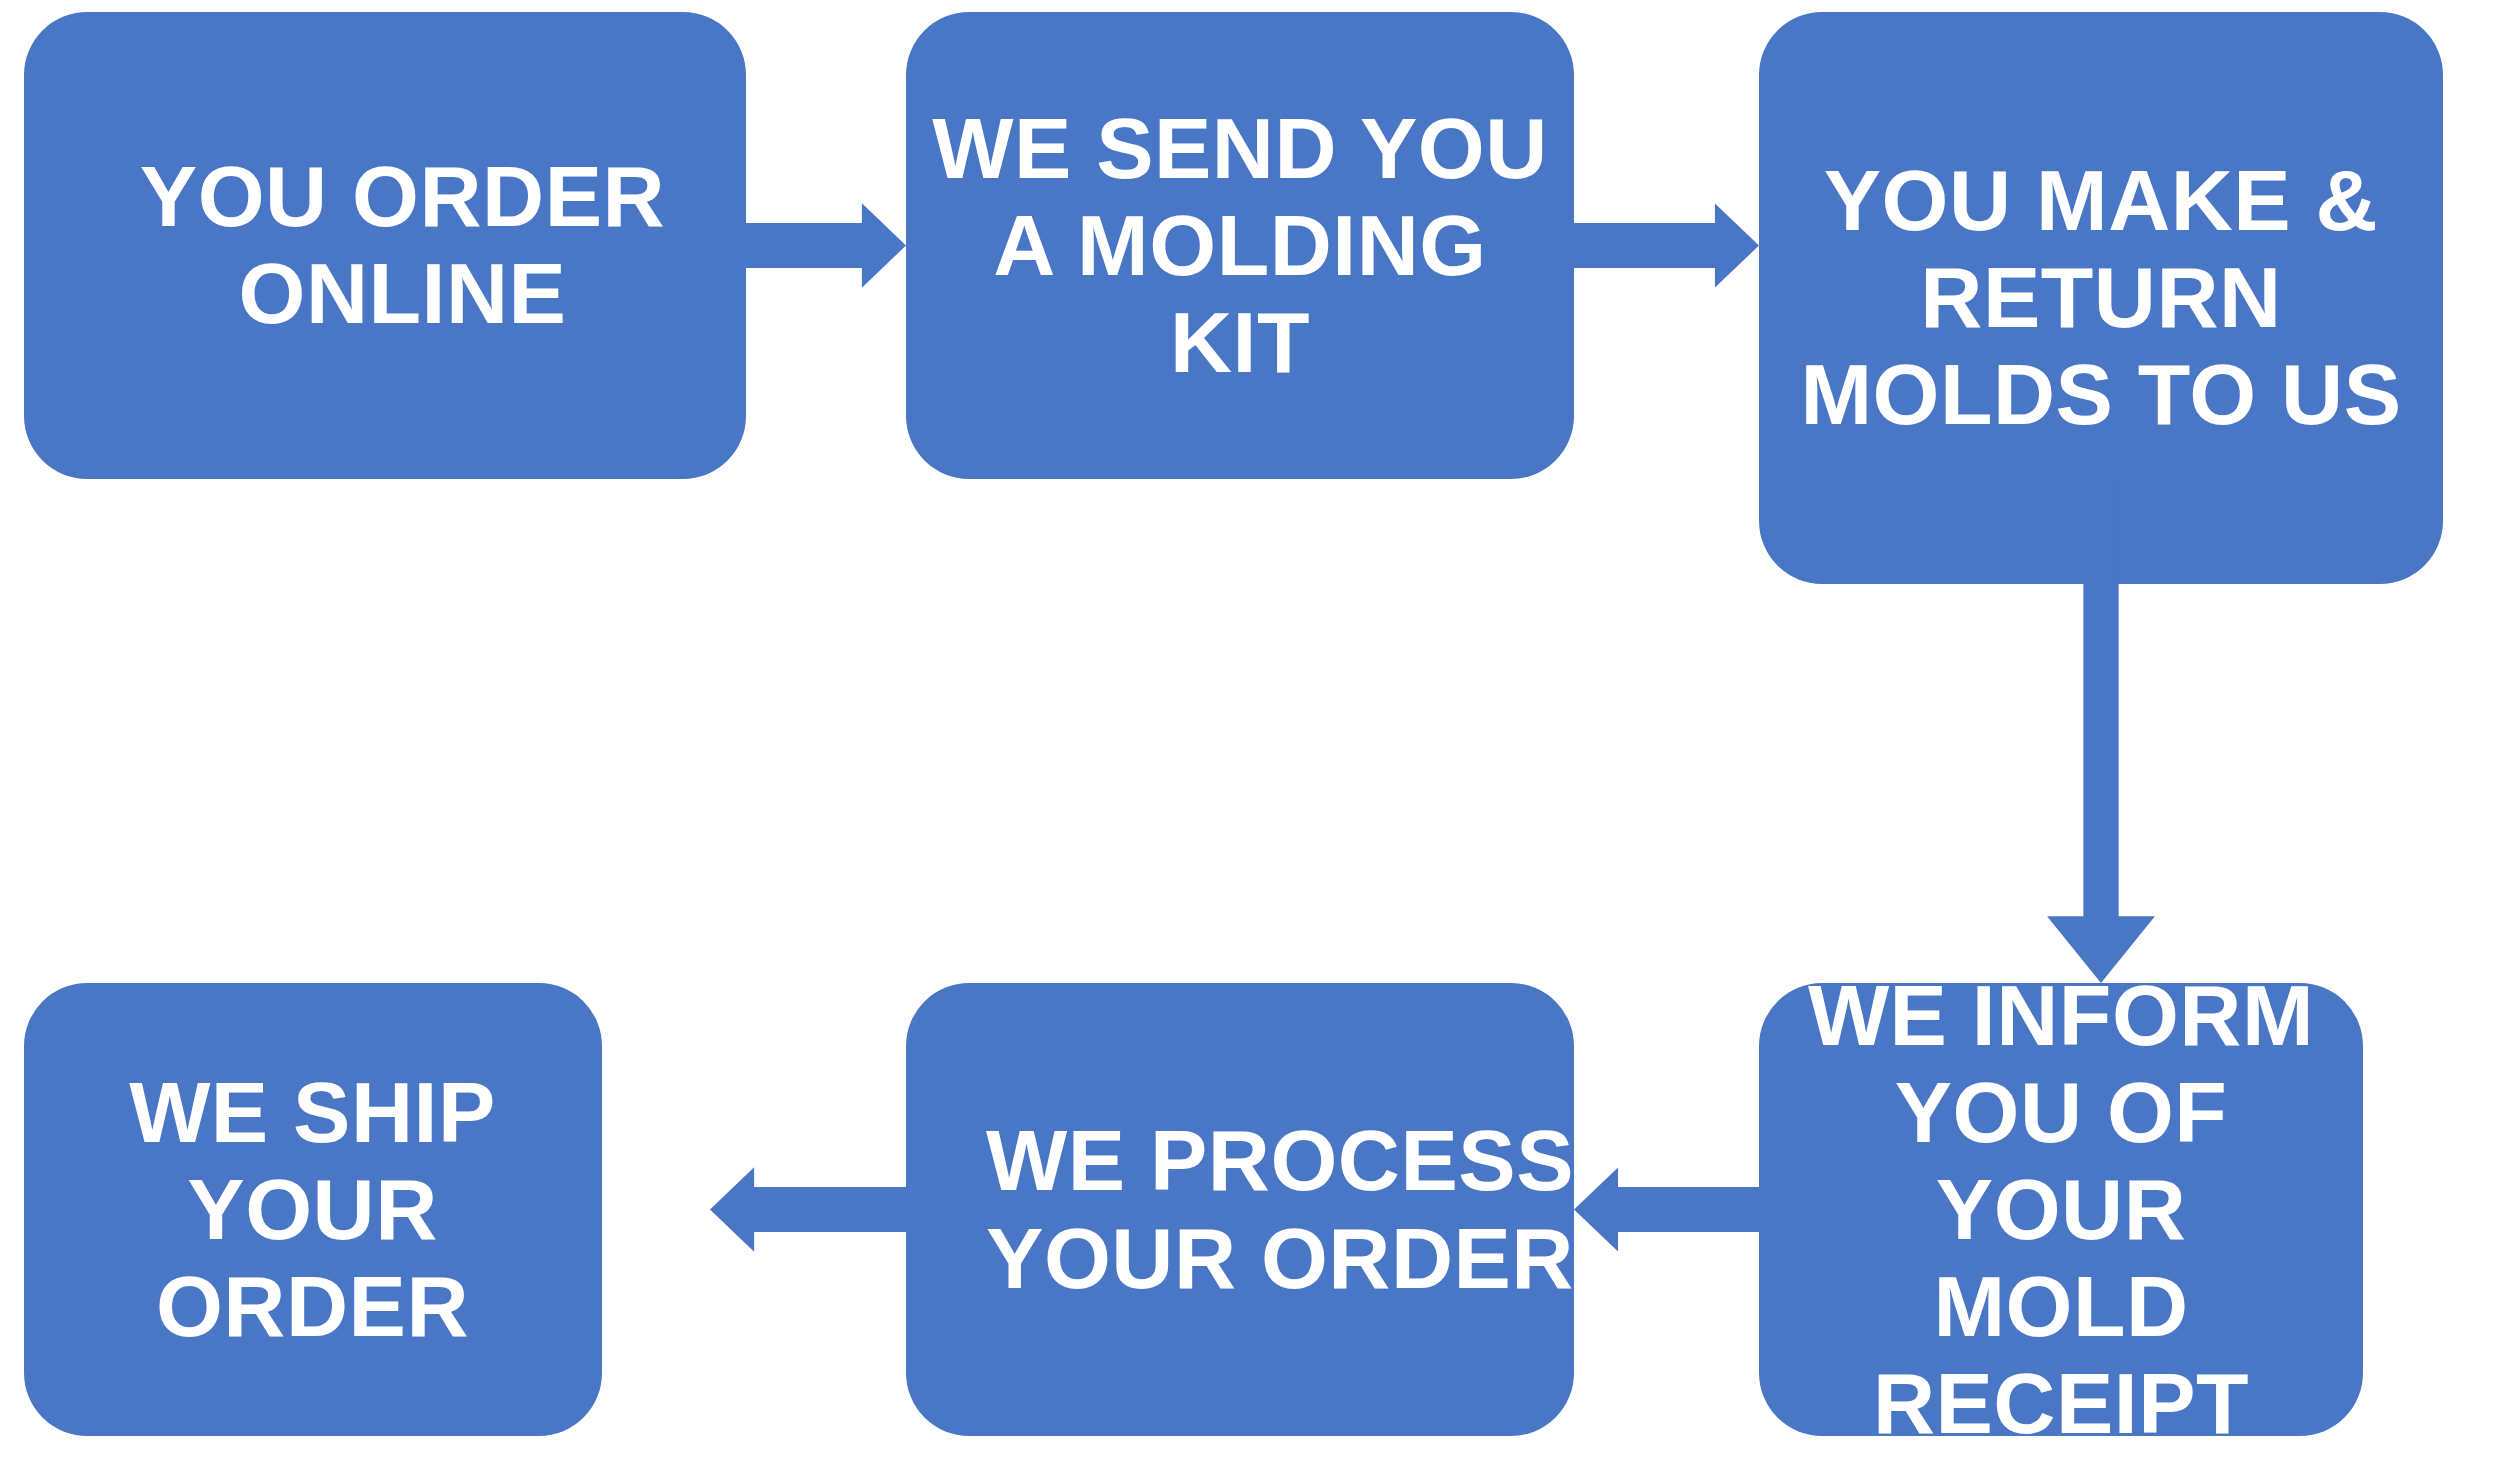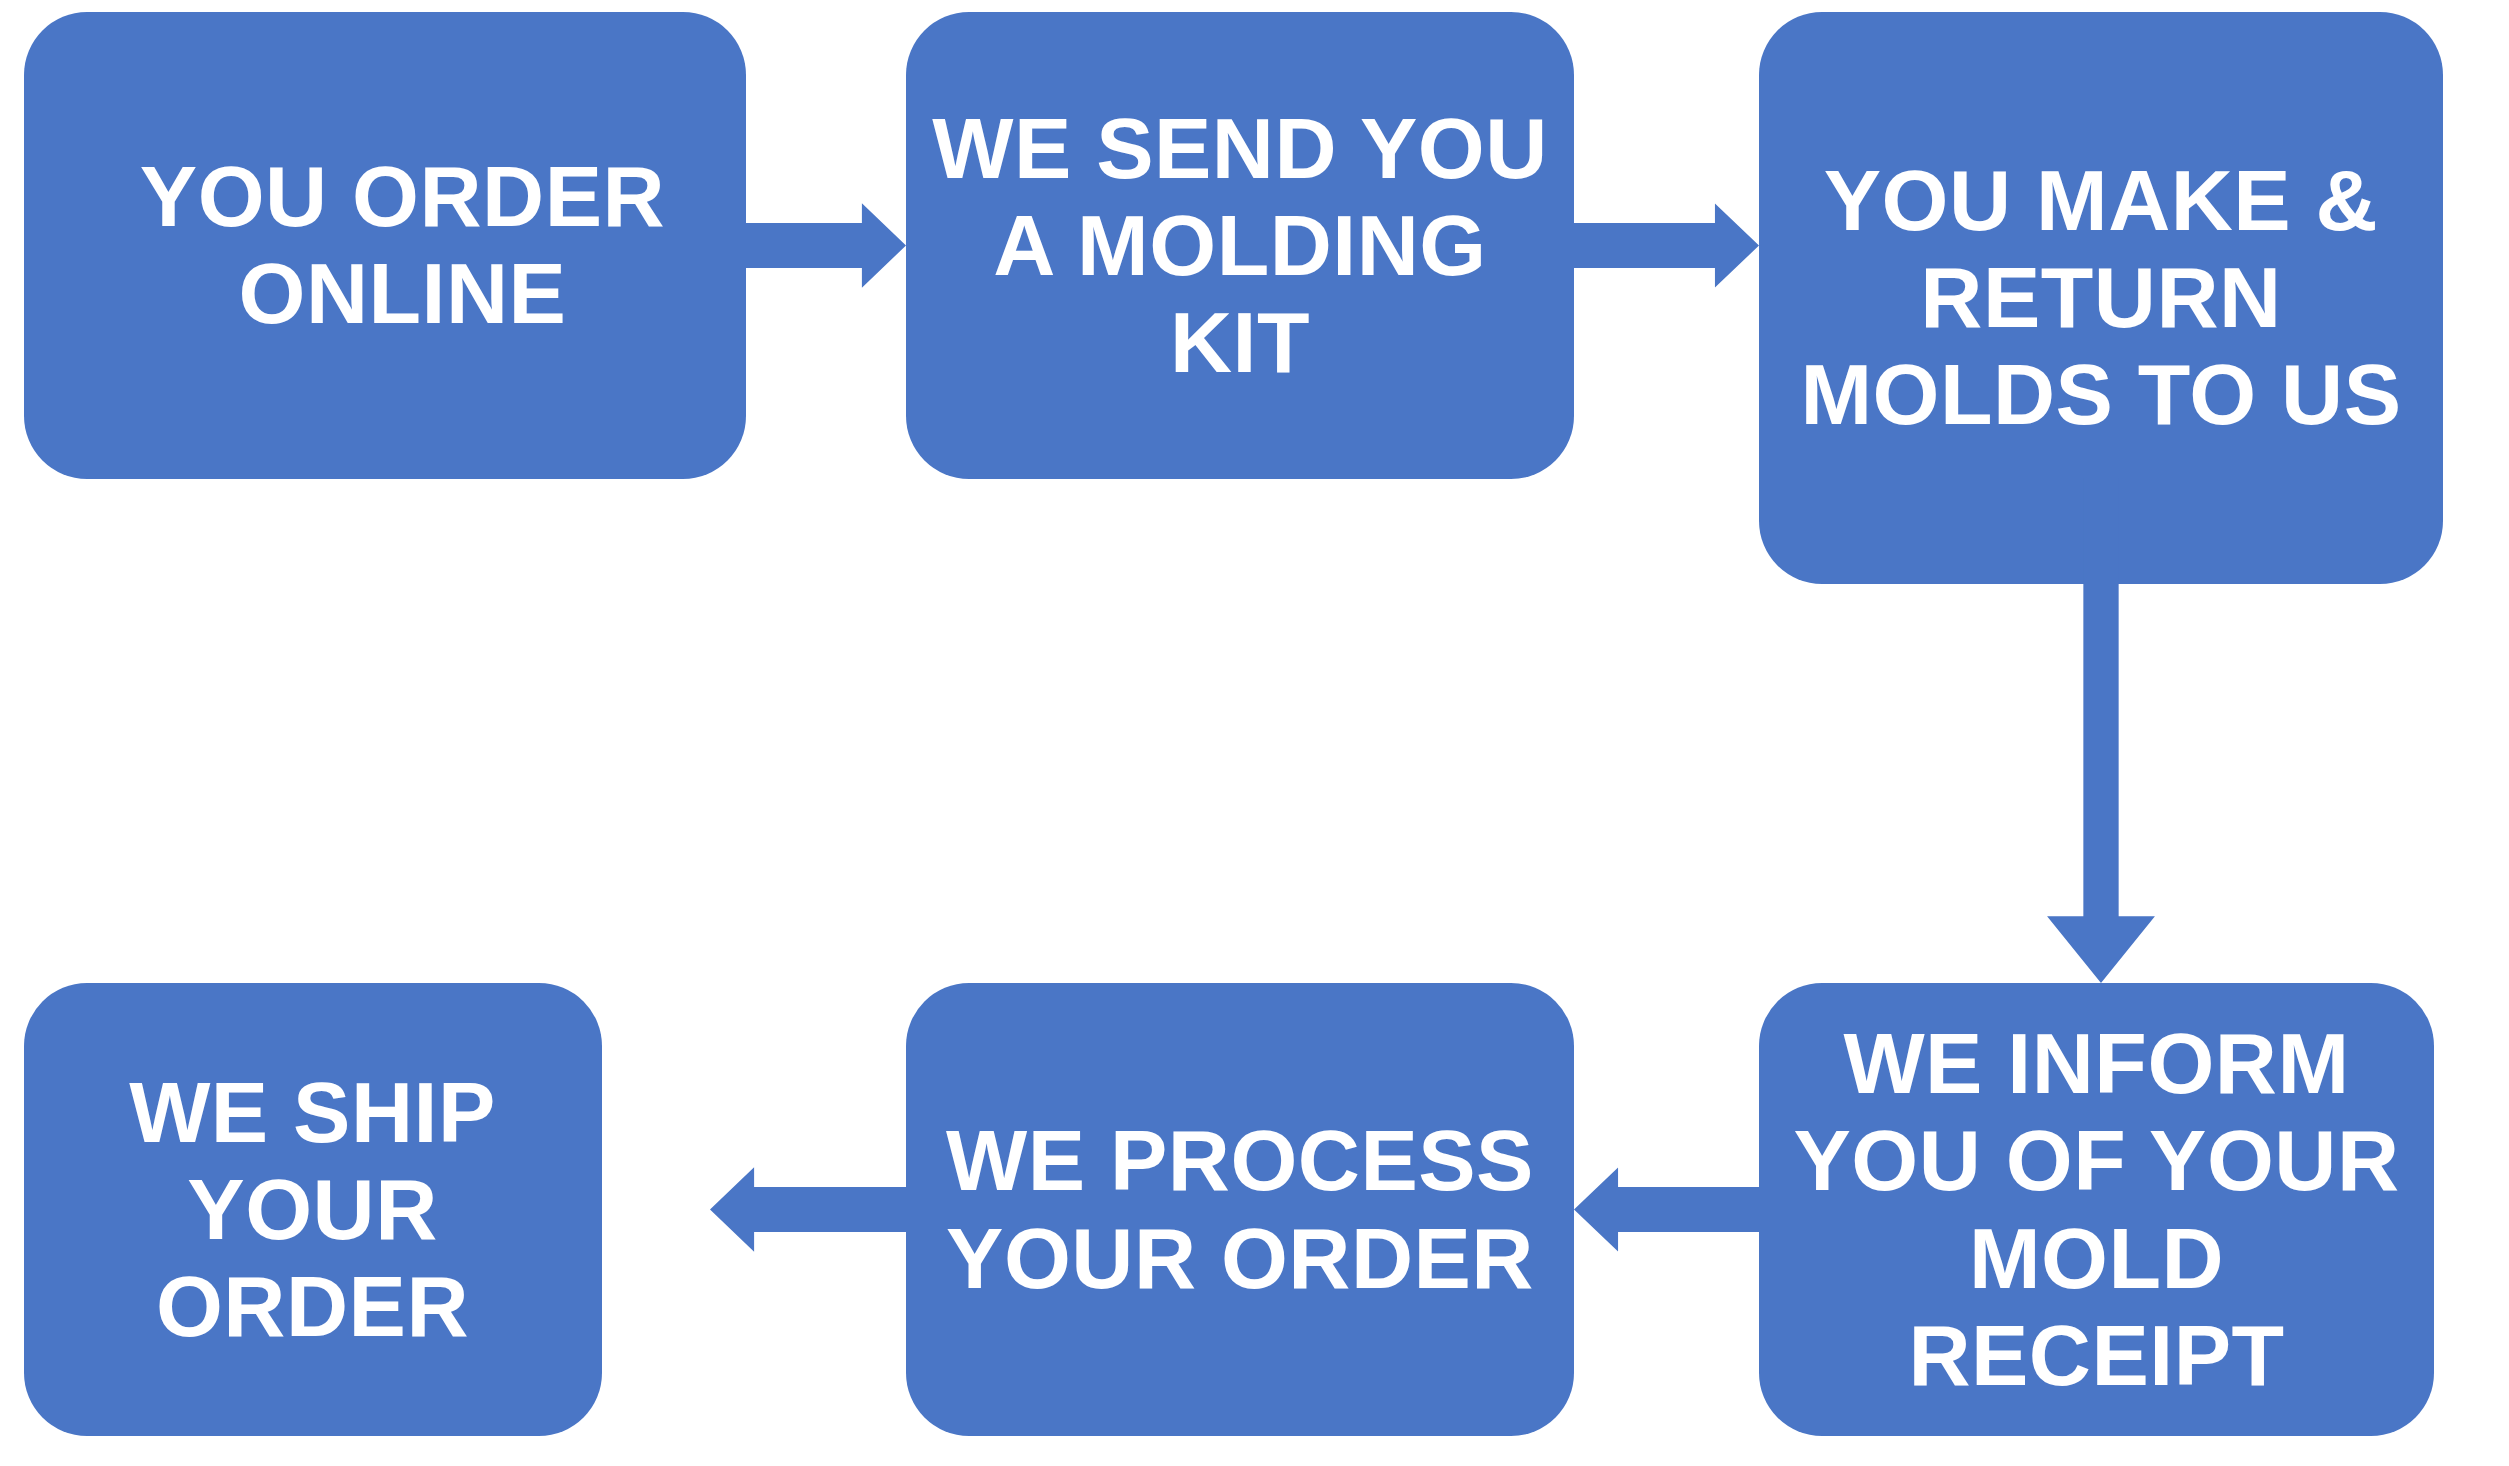--- a/index.html
+++ b/index.html
@@ -24,22 +24,22 @@
     line-height: 1.13;
     letter-spacing: 0.5px;
     text-align: center;
   }
   .node-label { white-space: pre-line; display: inline-block; }
 
   
   .node-1 { left: 23.5px;   top: 11.8px;   width: 686px; height: 467px; padding-left: 36px; }
   .node-2 { left: 906px;  top: 11.8px;   width: 668px; height: 467px; }
   .node-3 { left: 1759px; top: 11.8px;   width: 684px; height: 572px; }
-  .node-4 { left: 1759px; top: 983px; width: 675px; height: 453px; }
-  .node-5 { left: 906px;  top: 983px; width: 668px; height: 453px; }
+  .node-4 { left: 1759px; top: 983px; width: 604px; height: 453px; }
+  .node-5 { left: 906px;  top: 983px; width: 668px; height: 453px; justify-content: flex-end; }
   .node-6 { left: 23.5px;   top: 983px; width: 578px; height: 453px; }
 
   .arrow { position: absolute; display: block; }
   .arrow polygon { fill: var(--arrow-fill, #4a76c6); }
 
   .arrow-1 { left: 710px;  top: 167px;  }
   .arrow-2 { left: 1574px; top: 167px;  }
   .arrow-v { left: 2047px; top: 478px;  }
   .arrow-3 { left: 1574px; top: 1131px; }
   .arrow-4 { left: 710px;  top: 1131px; }

